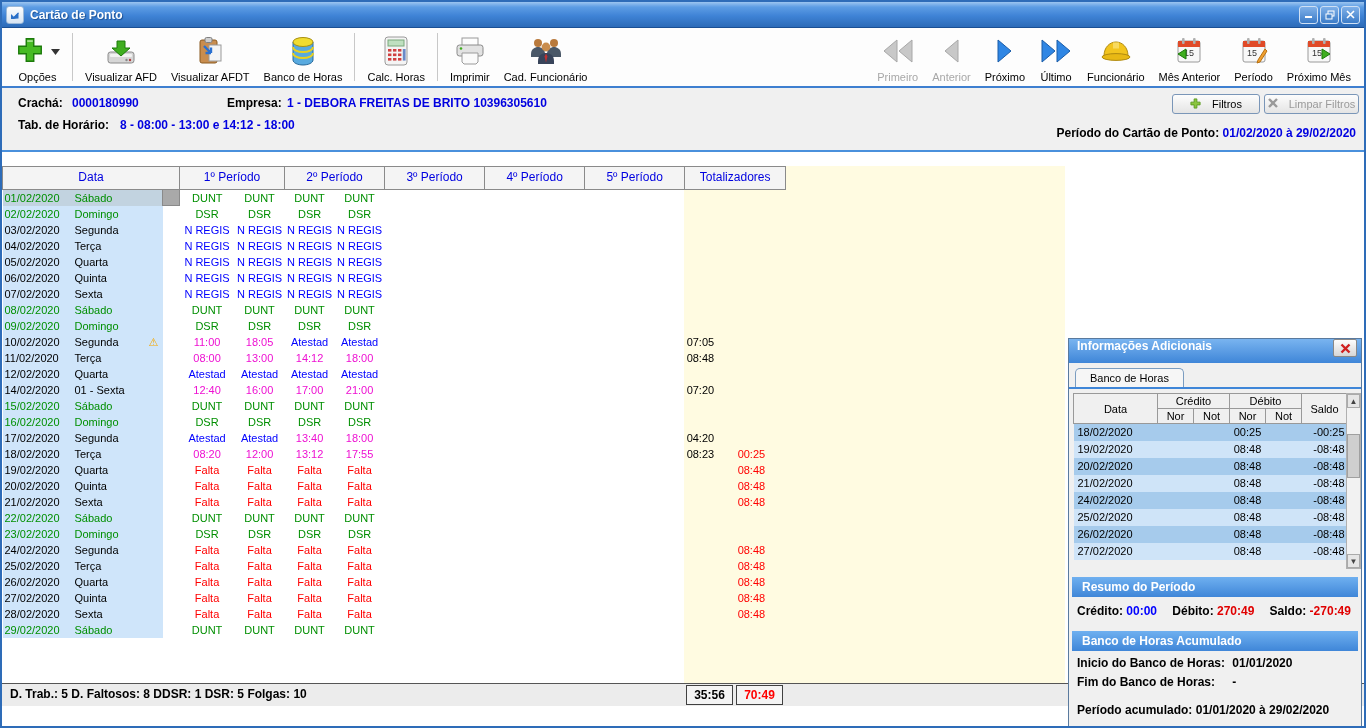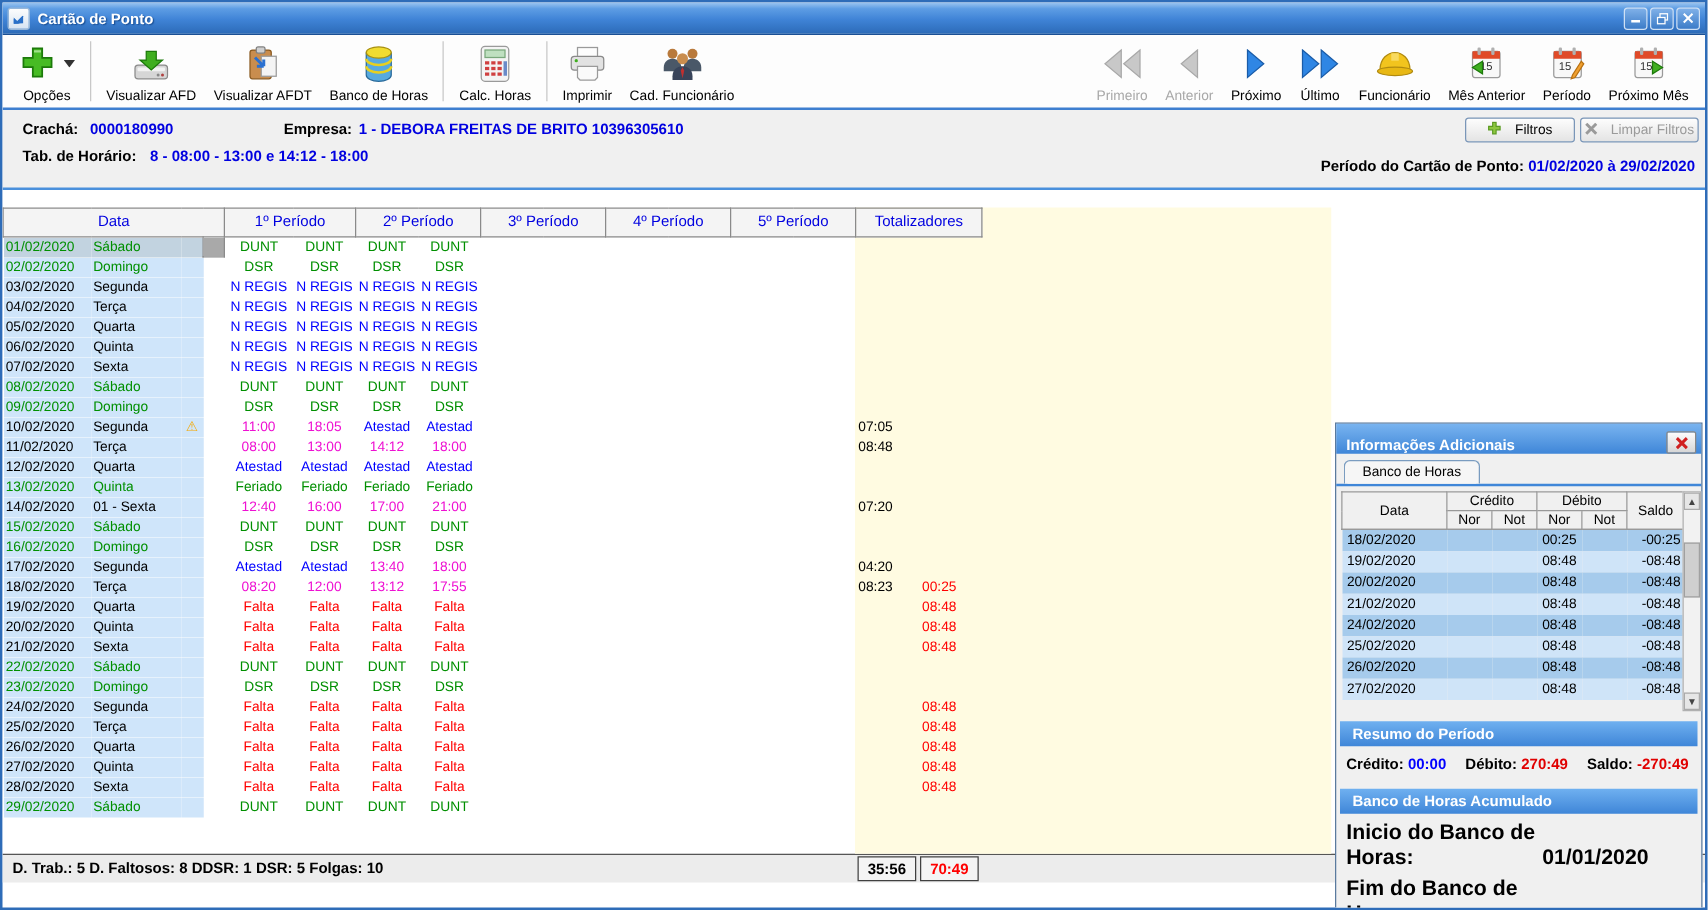--- a/index.html
+++ b/index.html
@@ -61,21 +61,21 @@
 
   
   .footer { position:relative; height:23px; background:#ececec; border-top:1px solid #555; }
   .footer .sum { position:absolute; left:8px; top:3px; font-size:12px; font-weight:bold; }
   .foot-cell { position:absolute; top:1px; height:20px; width:47px; border:1px solid #404040;
     background:#f4f4f4; font-size:12px; font-weight:bold; text-align:center; line-height:19px; }
 
   
   .panel { position:absolute; left:1066px; top:186px; width:294px; height:534px;
     background:#f0f0f0; border:1px solid #5a7a9e; z-index:6; }
-  .panel-header { height:24px; display:flex; align-items:flex-end; padding:0 4px 0 8px;
+  .panel-header { height:24px; display:flex; align-items:flex-start; padding:0 4px 0 8px;
     background:linear-gradient(180deg,#79b4f0,#3f86d8); }
   .panel-header .pt { color:#fff; font-weight:bold; font-size:12px; }
   .panel-close { margin-left:auto; width:24px; height:18px; border:1px solid #888; border-radius:2px;
     background:linear-gradient(180deg,#fcfcfc,#d6d6d6); display:flex; align-items:center; justify-content:center; }
   .panel-tabs { height:24px; display:flex; align-items:flex-end; padding-left:6px; }
   .tab { border:1px solid #7a9cc0; border-bottom:none; border-radius:5px 5px 0 0; background:#f6f6f6;
     font-size:11px; padding:3px 14px; }
   .tabline { height:2px; background:#3f86d8; }
   .bank-wrap { position:relative; margin:4px 0 0 4px; height:176px; }
   table.bank { width:274px; table-layout:fixed; border-collapse:collapse; }
@@ -86,21 +86,21 @@
   table.bank .bk-saldo { text-align:right; padding-right:3px; }
   tr.bk-dark td { background:#a6cbec; } tr.bk-light td { background:#cfe4f8; }
   .bank-scroll { position:absolute; right:0; top:0; width:15px; height:176px; background:#f2f2f2; border:1px solid #b0b0b0; }
   .bs-arrow { position:absolute; left:0; width:13px; height:14px; background:#e6e6e6; border:1px solid #aaa;
     font-size:8px; text-align:center; line-height:13px; color:#444; }
   .bs-thumb { position:absolute; left:0; top:40px; width:13px; height:44px; background:#cfcfcf; border:1px solid #a0a0a0; }
   .sec-bar { height:20px; line-height:20px; margin:8px 3px 0 3px; padding-left:10px; color:#fff;
     font-weight:bold; font-size:12px; background:linear-gradient(180deg,#6fb0f0,#3f86d8); }
   .triple { display:flex; justify-content:space-between; padding:7px 10px 5px 8px; font-size:12px; font-weight:bold; }
   .v-blue{color:#0000ff} .v-red{color:#e00000}
-  .acc-line { padding:5px 8px 0 8px; font-size:17px; font-weight:bold; }
+  .acc-line { padding:5px 8px 0 8px; font-size:12px; font-weight:bold; }
   .acc-line .al { display:inline-block; width:152px; }
 </style>
 </head>
 <body>
 
 <div class="window">
 
   <div class="titlebar">
     <span class="title-icon">
       <svg width="12" height="12" viewBox="0 0 12 12">
@@ -583,38 +583,20 @@
             <td class="c-per"></td>
             <td class="c-per"></td>
             <td class="c-per"></td>
             <td class="c-per"></td>
             <td class="c-per"></td>
             <td class="c-per"></td>
             <td class="c-tot t-black"></td>
             <td class="c-tot t-red"></td>
           </tr>
           <tr>
-            <td class="c-dia t-green">13/02/2020</td>
-            <td class="c-sem t-green">Quinta</td>
-            <td class="c-m1"></td>
-            <td class="c-m2"></td>
-            <td class="c-per t-green">Feriado</td>
-            <td class="c-per t-green">Feriado</td>
-            <td class="c-per t-green">Feriado</td>
-            <td class="c-per t-green">Feriado</td>
-            <td class="c-per"></td>
-            <td class="c-per"></td>
-            <td class="c-per"></td>
-            <td class="c-per"></td>
-            <td class="c-per"></td>
-            <td class="c-per"></td>
-            <td class="c-tot t-black"></td>
-            <td class="c-tot t-red"></td>
-          </tr>
-          <tr>
             <td class="c-dia t-black">14/02/2020</td>
             <td class="c-sem t-black">01 - Sexta</td>
             <td class="c-m1"></td>
             <td class="c-m2"></td>
             <td class="c-per t-mag">12:40</td>
             <td class="c-per t-mag">16:00</td>
             <td class="c-per t-mag">17:00</td>
             <td class="c-per t-mag">21:00</td>
             <td class="c-per"></td>
             <td class="c-per"></td>

